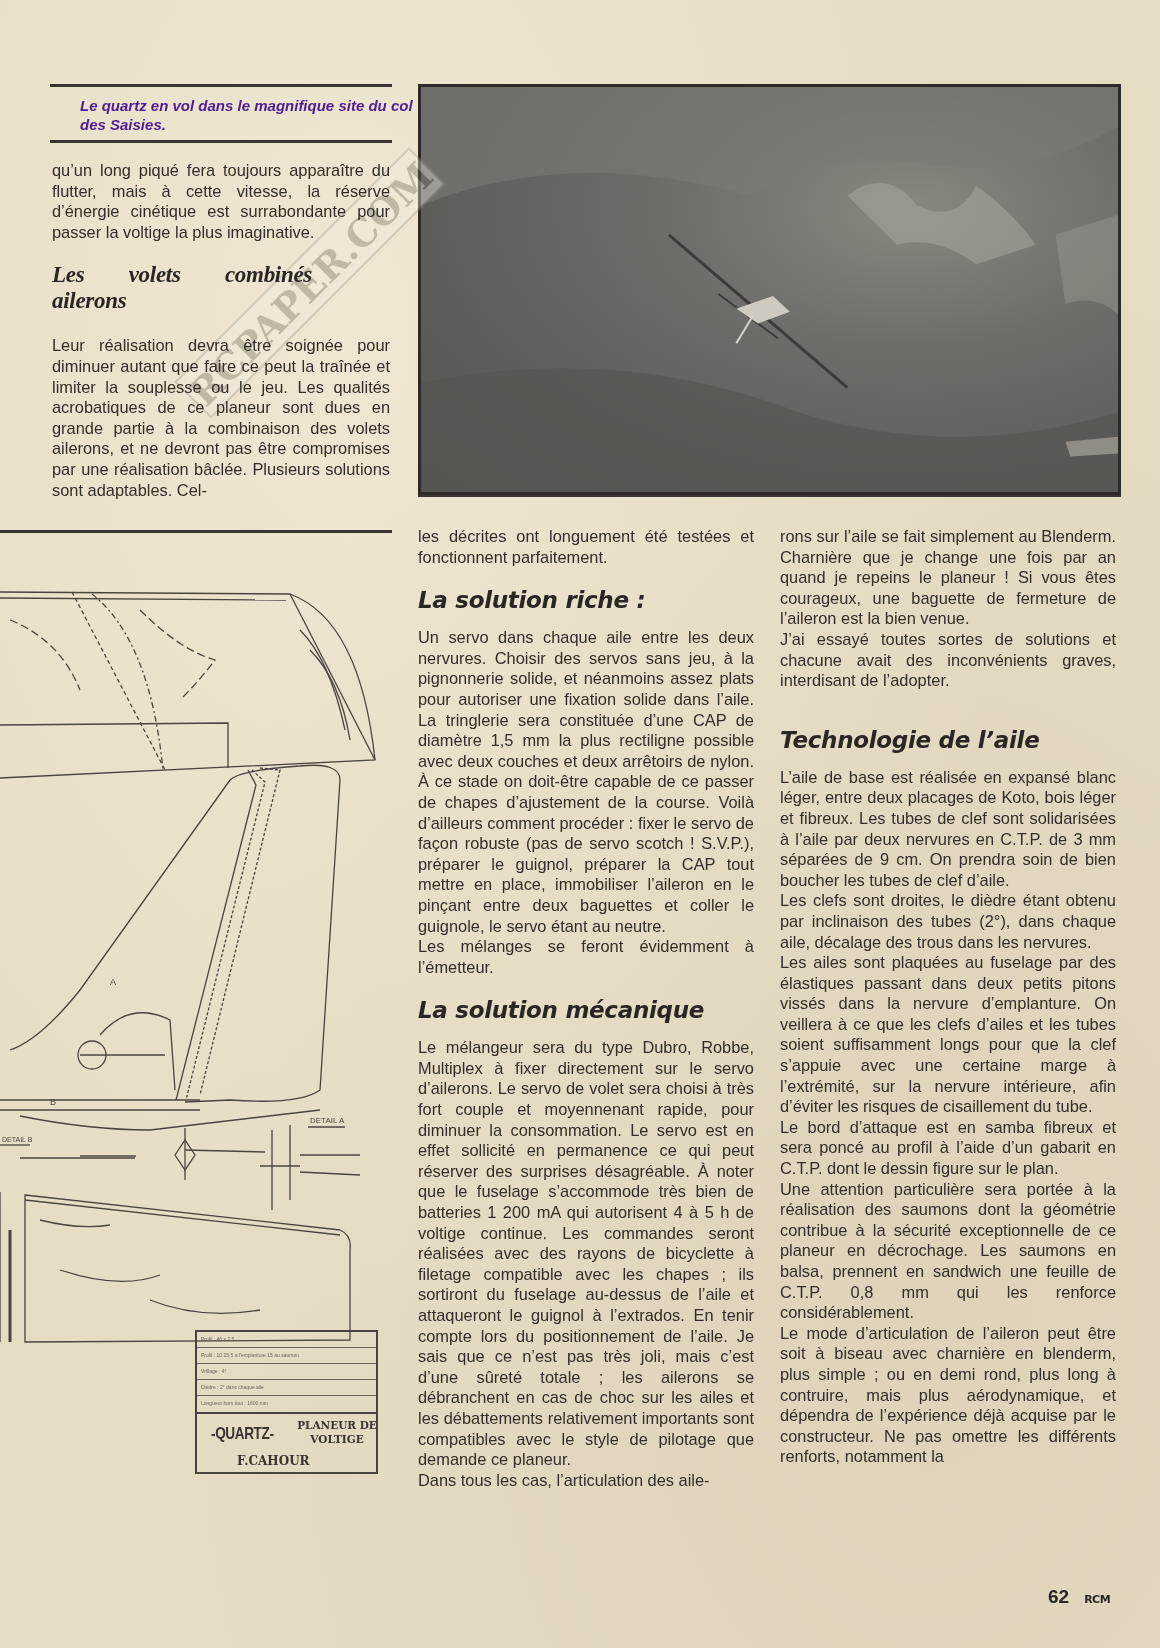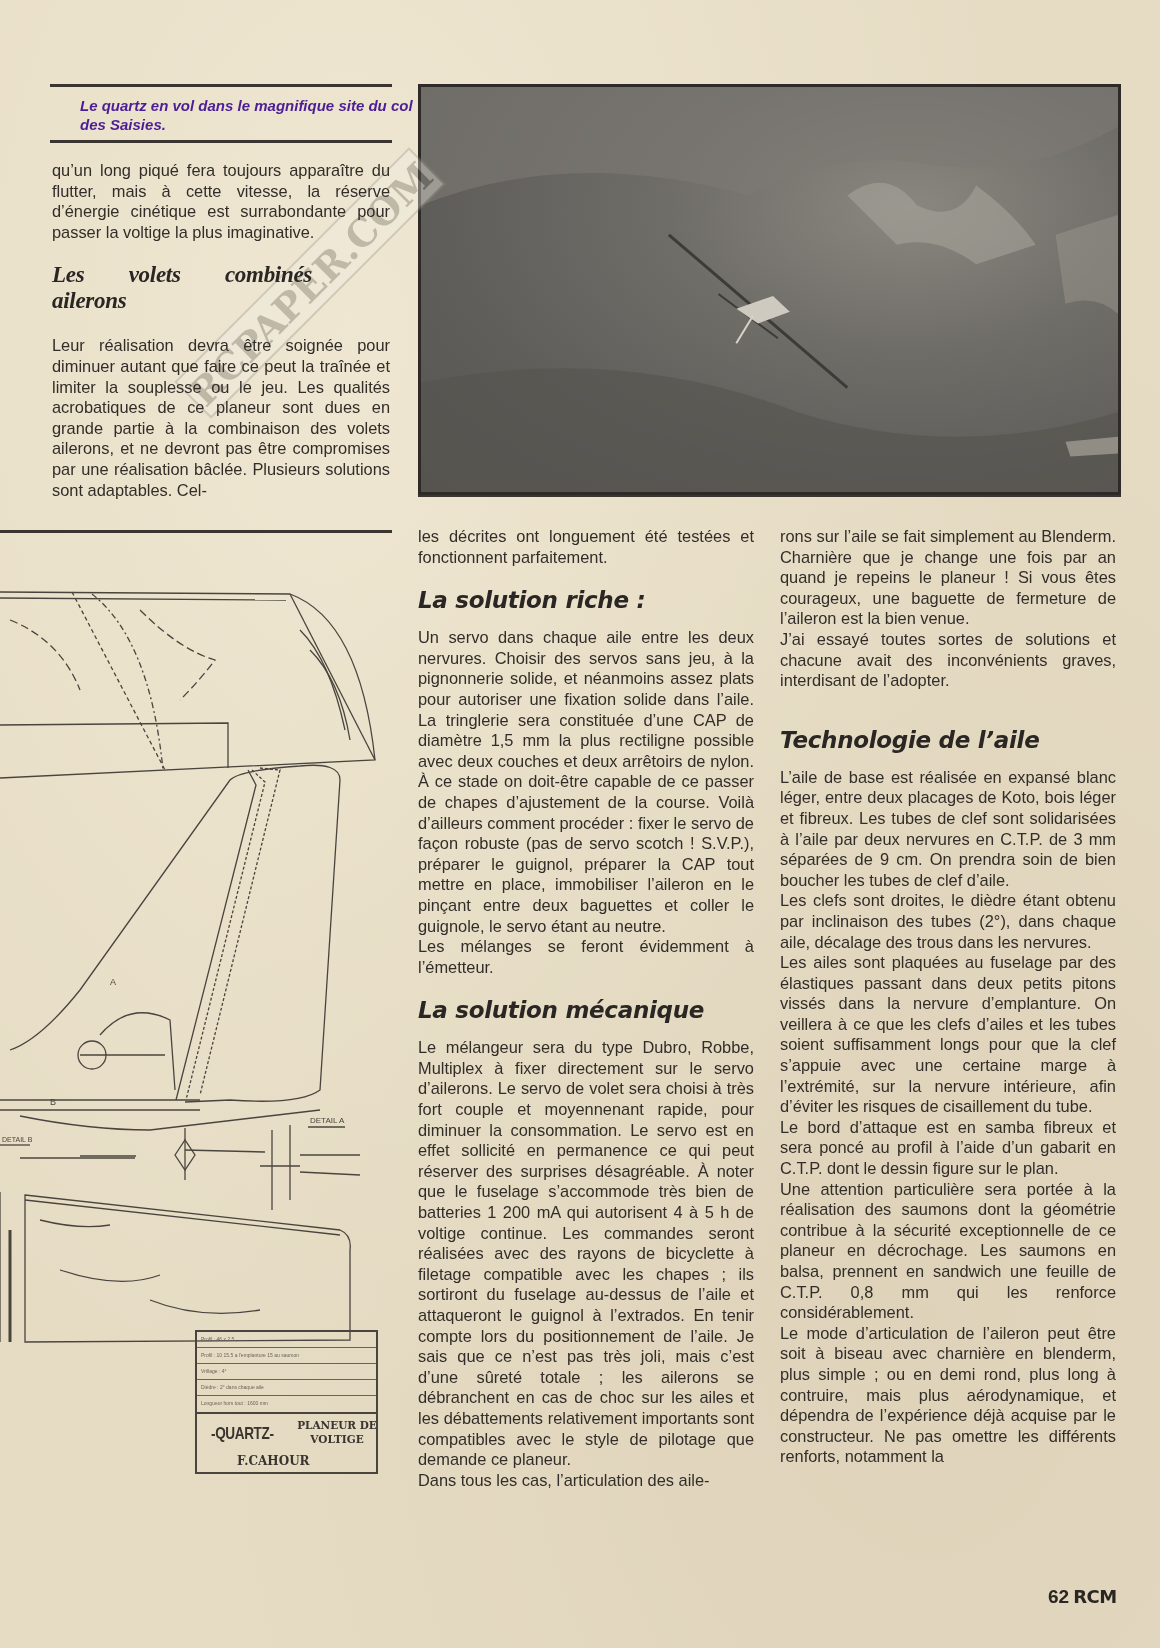--- a/index.html
+++ b/index.html
@@ -40,21 +40,21 @@
   .title-block {
     position: absolute; left: 195px; top: 1330px; width: 183px; height: 140px;
   }
   .tb-rows { border: 2px solid #4a443e; border-bottom: none; height: 80px; }
   .tb-row { height: 15px; border-bottom: 1px solid #6a635b; font-size: 5px; color: #6a635b; padding-left: 4px; line-height: 15px; overflow:hidden; }
   .tb-main { border: 2px solid #4a443e; height: 58px; position: relative; }
   .tb-quartz { position: absolute; left: 14px; top: 10px; font-family: "Liberation Sans Narrow","Liberation Sans", sans-serif; font-weight: bold; font-size: 17px; letter-spacing: -0.5px; transform: scaleX(0.8); transform-origin: left; color: #3a342f; }
   .tb-sub { position: absolute; left: 98px; top: 4px; width: 84px; text-align: center; font-family: "DejaVu Serif", serif; font-weight: bold; font-size: 10.5px; line-height: 14px; color: #3a342f; }
   .tb-author { position: absolute; left: 40px; top: 40px; font-family: "DejaVu Serif", serif; font-weight: bold; font-size: 12px; color: #3a342f; }
   .folio { position: absolute; left: 1048px; top: 1586px; font-weight: bold; font-size: 19px; color: #2a2622; }
-  .folio .mag { font-family: "DejaVu Sans", sans-serif; font-size: 18px; font-weight: bold; margin-left: 4px; letter-spacing: -0.5px; }
+  .folio .mag { font-family: "DejaVu Sans", sans-serif; font-size: 11px; font-weight: bold; margin-left: 15px; letter-spacing: -0.5px; }
   .watermark { position: absolute; left: 130px; top: 110px; width: 360px; height: 360px; pointer-events: none; }
 </style>
 </head>
 <body>
 
 <div class="page-bg"></div>
 
 <div class="rule" style="left:50px; top:84px; width:342px;"></div>
 <div class="caption">Le quartz en vol dans le magnifique site du col des Saisies.</div>
 <div class="rule" style="left:50px; top:140px; width:342px;"></div>

